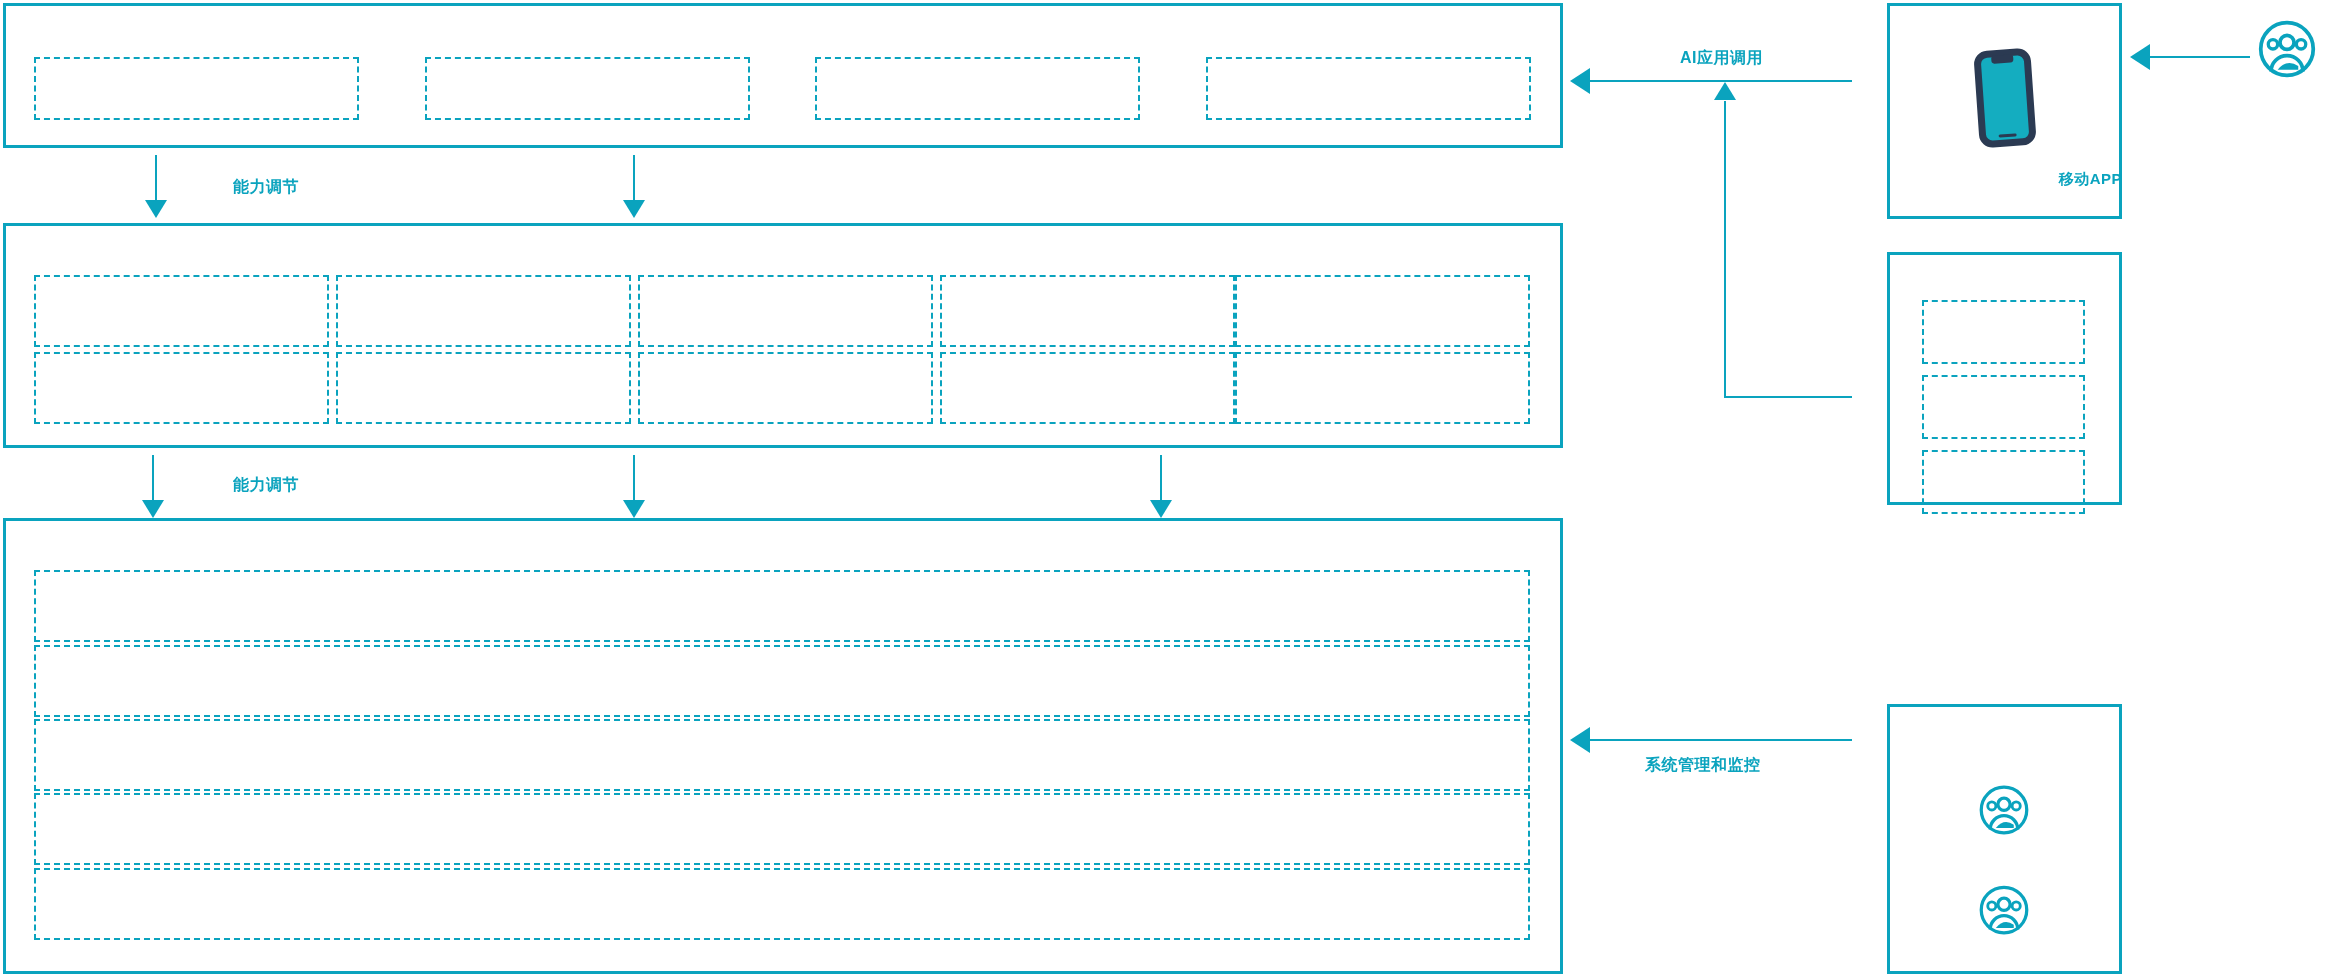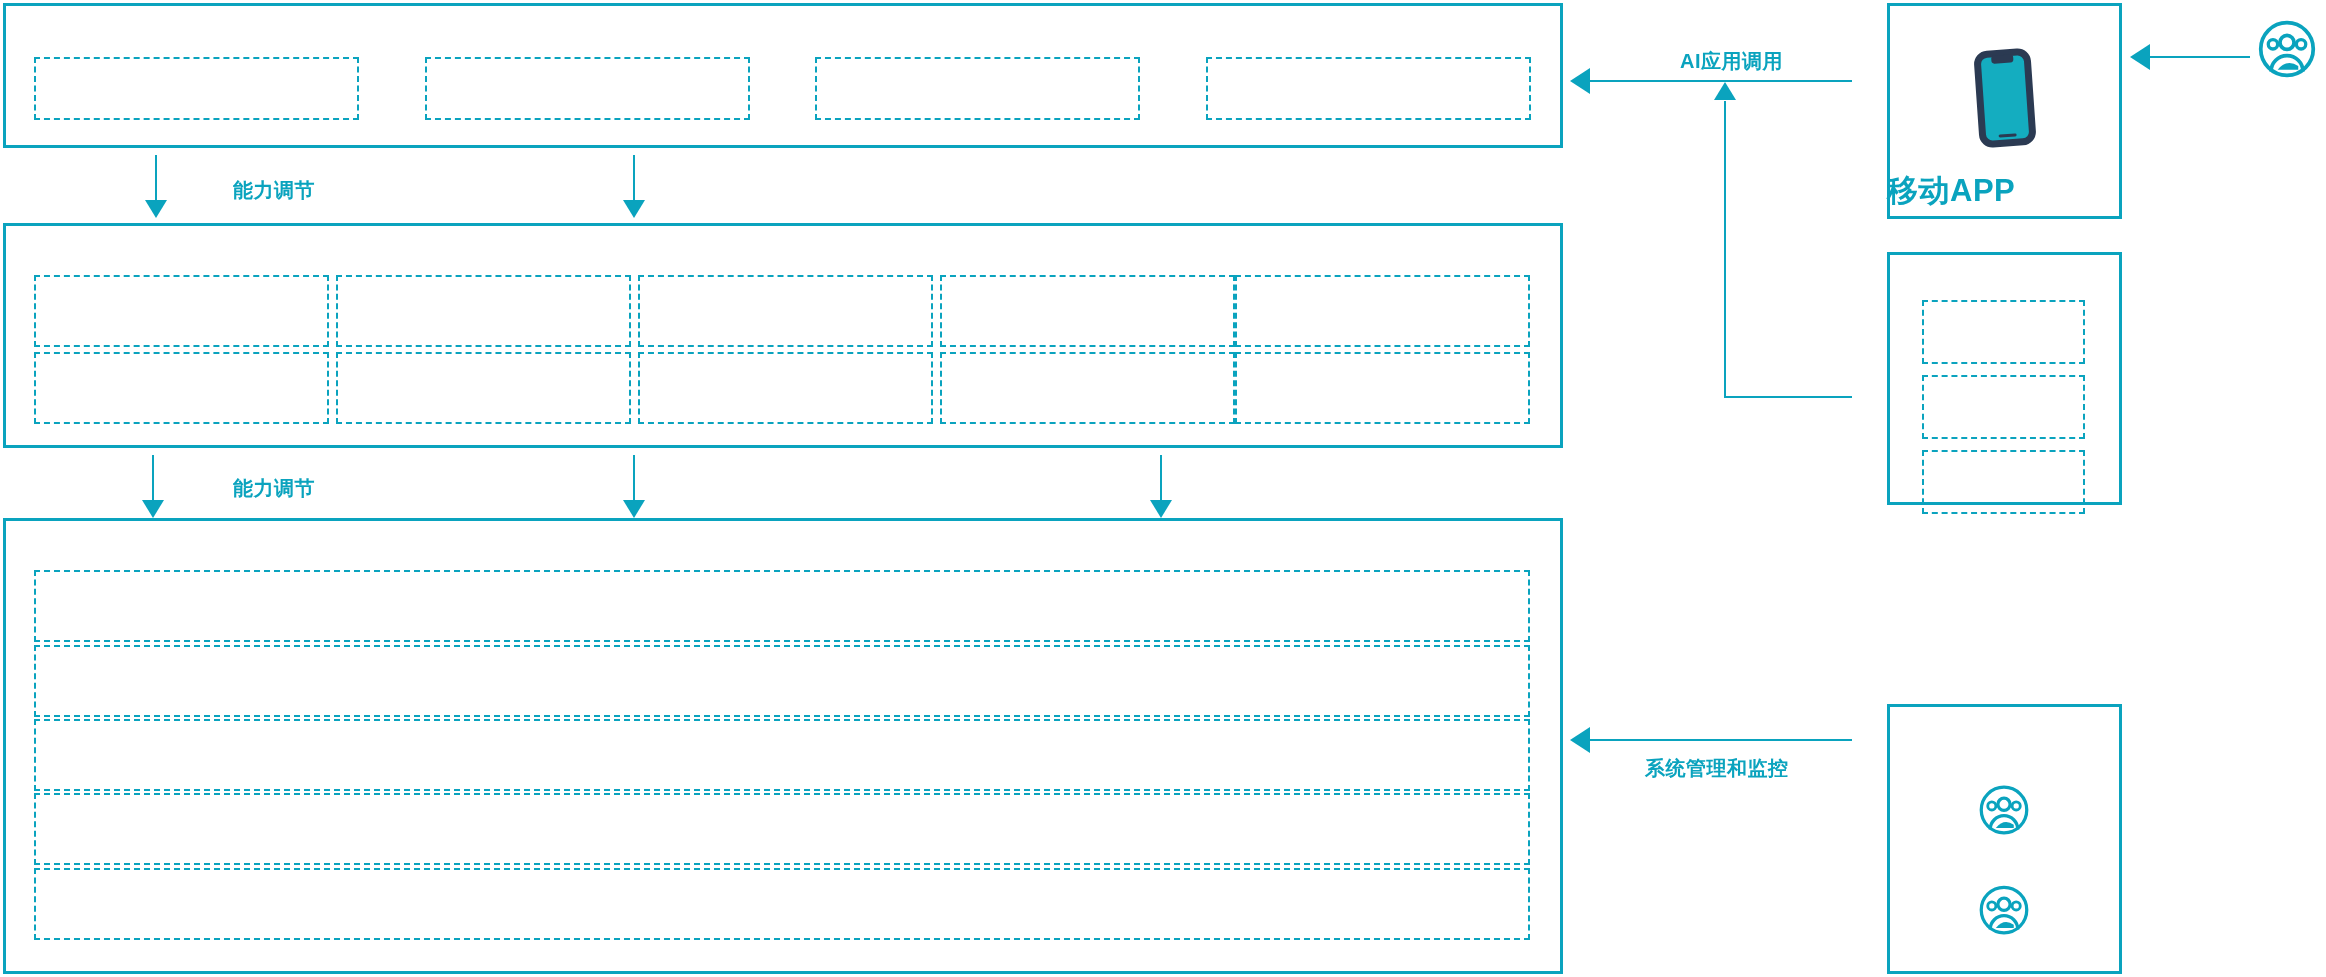--- a/index.html
+++ b/index.html
@@ -67,32 +67,32 @@
     height: 0;
     border-top: 13px solid transparent;
     border-bottom: 13px solid transparent;
     border-right: 20px solid #0AA3BE;
   }
 
   
   .flow-label {
     position: absolute;
     color: #0AA3BE;
-    font-size: 20px;
+    font-size: 16px;
     font-weight: bold;
     white-space: nowrap;
     letter-spacing: 0.5px;
   }
   .node-label {
     position: absolute;
     color: #0AA3BE;
-    font-size: 31px;
+    font-size: 15px;
     font-weight: bold;
     white-space: nowrap;
-    text-align: left;
+    text-align: right;
     letter-spacing: 0.5px;
   }
 
   
   .icon-wrap {
     position: absolute;
     line-height: 0;
   }
 </style>
 </head>

